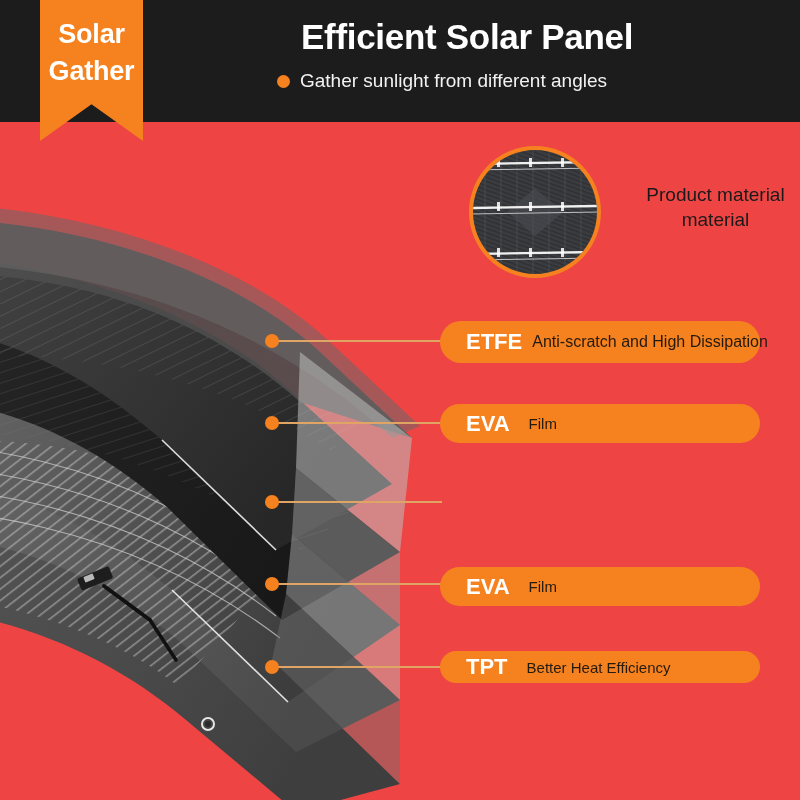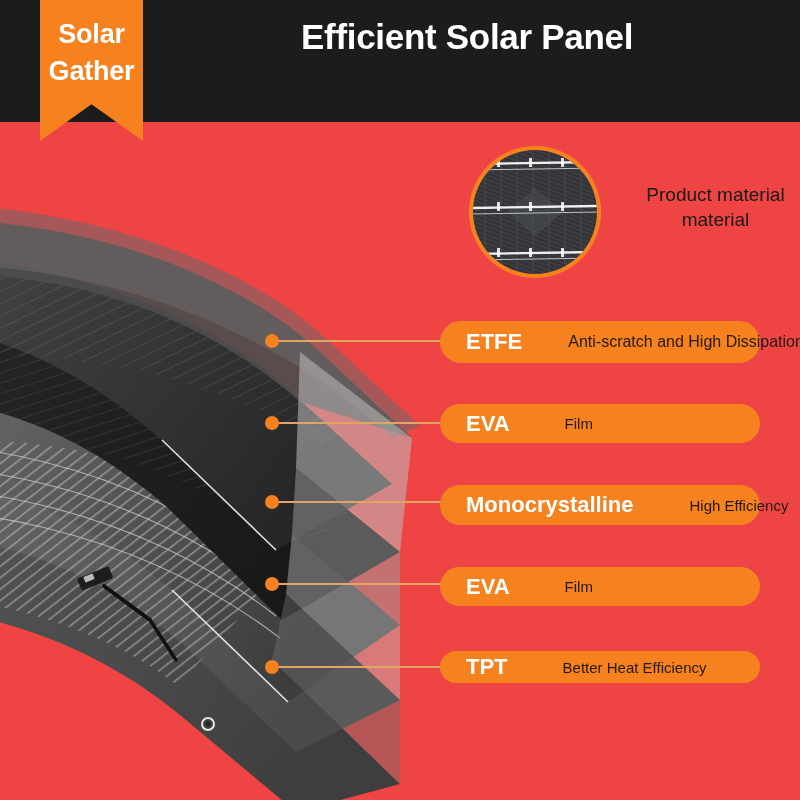--- a/index.html
+++ b/index.html
@@ -67,21 +67,20 @@
 
   
   .pill{
     position:absolute;
     background:#f5821f;
     border-radius:24px;
     display:flex;align-items:center;
     box-sizing:border-box;
     padding-left:26px;
     white-space:nowrap;
-    gap:36px;
   }
   .pill .main{
     color:#ffffff;font-weight:bold;
   }
   .pill .desc{
     color:#241a10;font-weight:400;
   }
 
   #pill-etfe{left:440px;top:321px;width:320px;height:42px;}
   #pill-etfe .main{font-size:22px;}
@@ -110,20 +109,24 @@
 
   <div class="header-bar"></div>
 
   <div class="ribbon">
     <span class="ribbon-line">Solar</span>
     <span class="ribbon-line">Gather</span>
   </div>
 
   <div class="head-title">Efficient Solar Panel</div>
 
+  <div class="head-sub-wrap">
+    <span class="bullet-dot"></span>
+    <span class="head-sub">Gather sunlight from different angles</span>
+  </div>
 
   <div class="illus">
     <svg width="470" height="680" viewBox="0 0 470 680" xmlns="http://www.w3.org/2000/svg">
       <defs>
         <linearGradient id="gTop" x1="0" y1="0" x2="1" y2="0.5">
           <stop offset="0%" stop-color="#5a5a5a"></stop>
           <stop offset="45%" stop-color="#454545"></stop>
           <stop offset="100%" stop-color="#2e2e2e"></stop>
         </linearGradient>
         <linearGradient id="gEtfe" x1="0" y1="0" x2="1" y2="0.4">
@@ -316,24 +319,20 @@
   <div class="pill" id="pill-etfe">
     <span class="main">ETFE</span>
     <span class="desc">Anti-scratch and High Dissipation</span>
   </div>
 
   <div class="pill" id="pill-eva1">
     <span class="main">EVA</span>
     <span class="desc">Film</span>
   </div>
 
-  <div class="pill" id="pill-mono">
-    <span class="main">Monocrystalline</span>
-    <span class="desc">High Efficiency</span>
-  </div>
 
   <div class="pill" id="pill-eva2">
     <span class="main">EVA</span>
     <span class="desc">Film</span>
   </div>
 
   <div class="pill" id="pill-tpt">
     <span class="main">TPT</span>
     <span class="desc">Better Heat Efficiency</span>
   </div>

